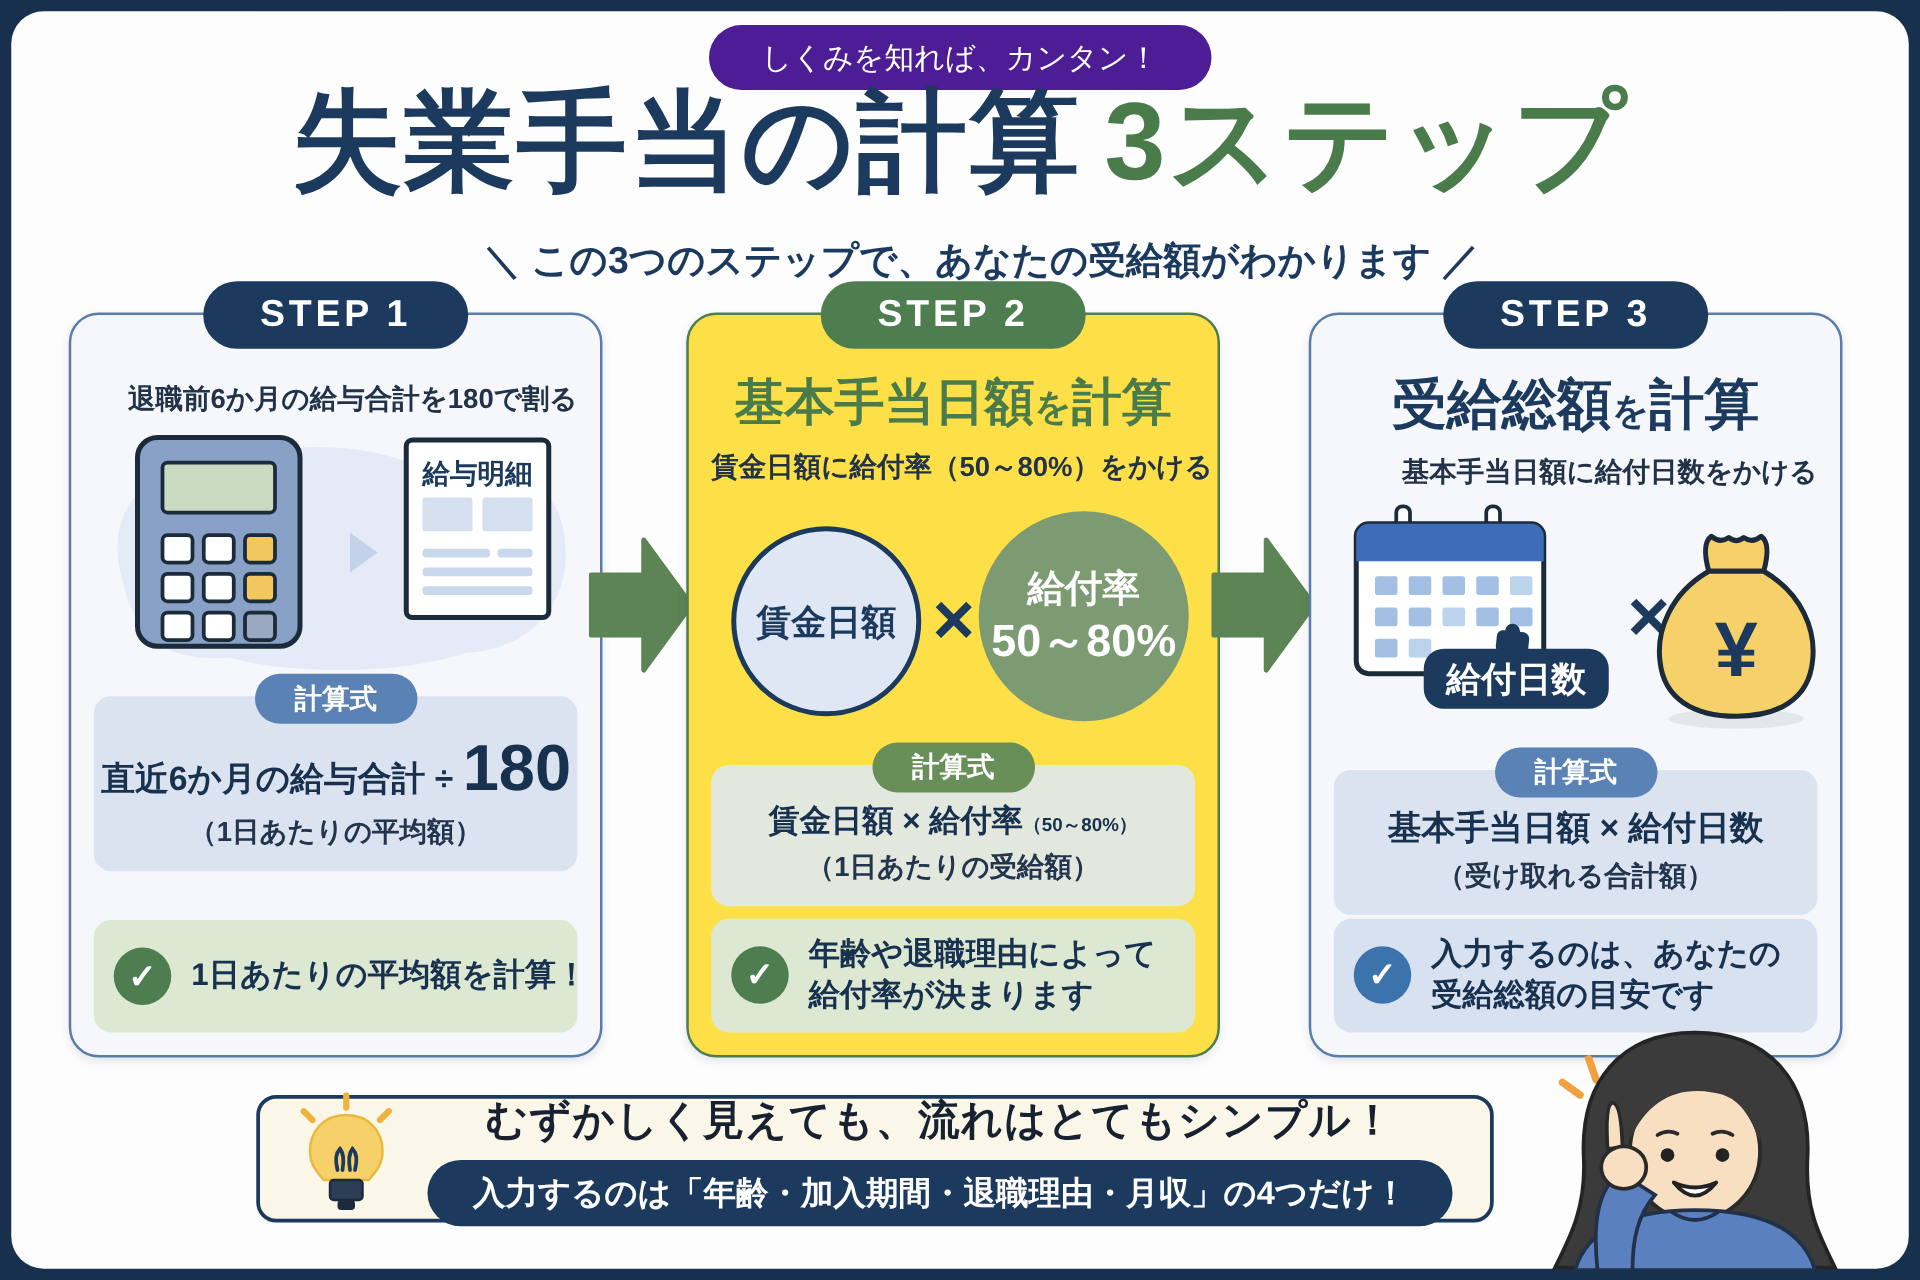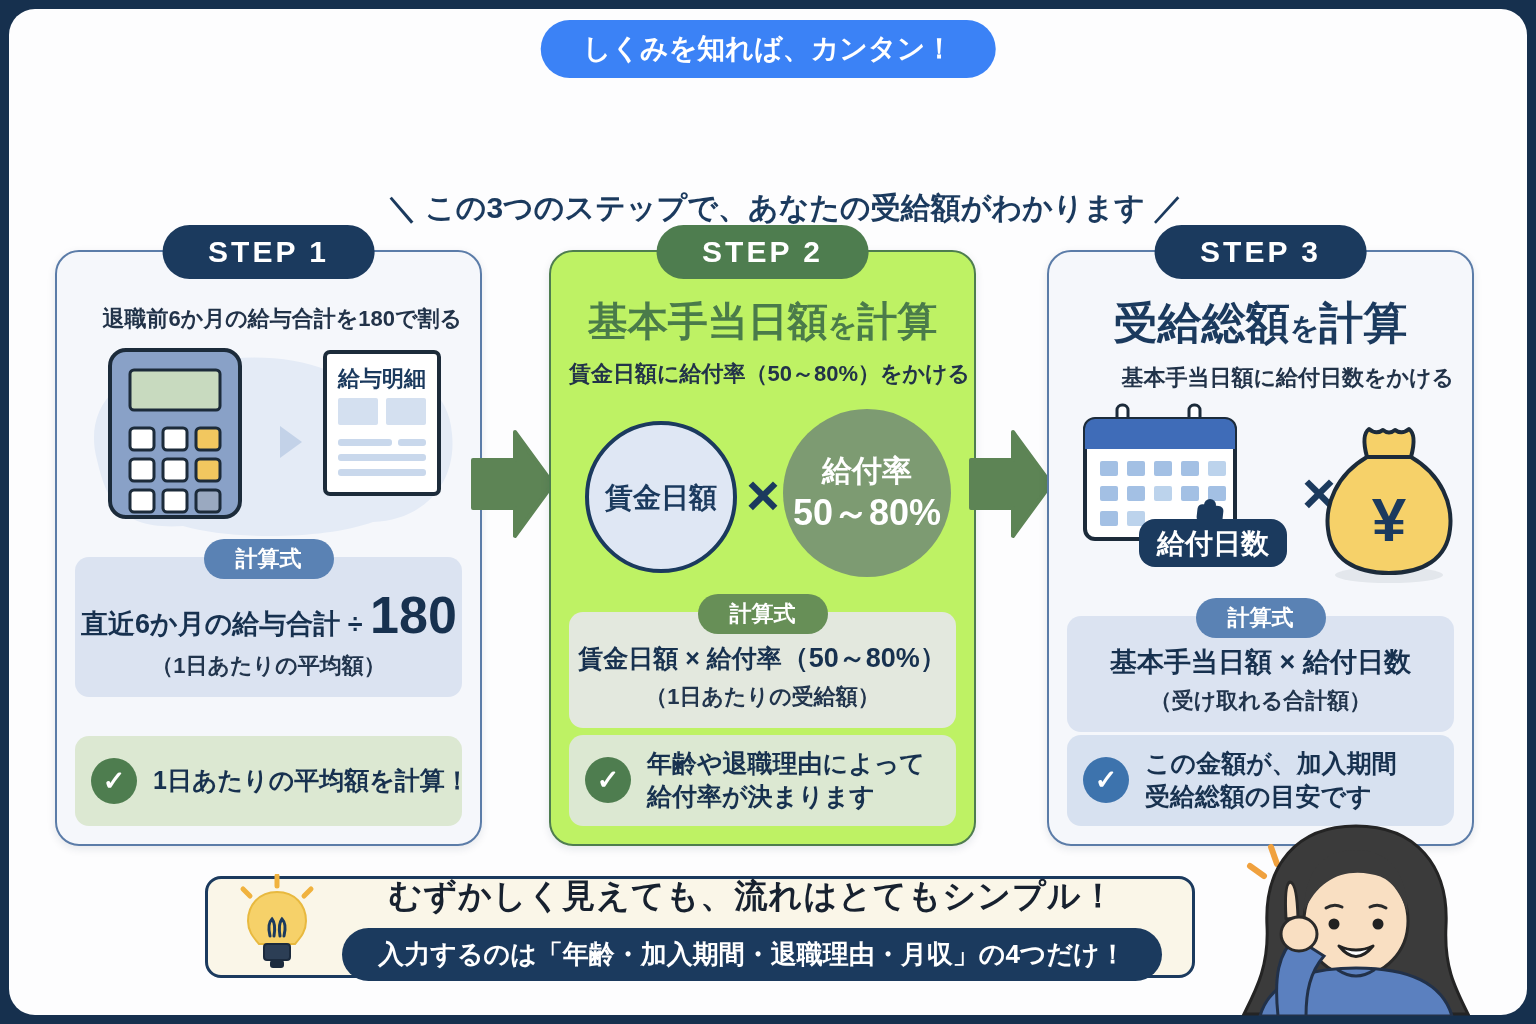--- a/index.html
+++ b/index.html
@@ -13,22 +13,22 @@
   .page {
     position:absolute; inset:9px;
     background:#fdfdfe;
     border-radius:26px;
   }
   .stage { position:absolute; inset:0; }
 
   
   .top-badge {
     position:absolute; top:20px; left:50%; transform:translateX(-50%);
-    background:#3b82f6; color:#fff;
-    font-size:28px; font-weight:bold;
+    background:#4c1d95; color:#fff;
+    font-size:24px; font-weight:normal;
     padding:10px 42px; border-radius:999px; white-space:nowrap;
   }
   .main-title {
     position:absolute; top:62px; left:0; width:100%;
     text-align:center; font-size:88px; font-weight:bold;
     color:#1b3a5e; letter-spacing:2px; line-height:1.15;
     white-space:nowrap;
   }
   .main-title .accent { color:#4a7b4a; margin-left:18px; }
   .subtitle {
@@ -36,21 +36,21 @@
     text-align:center; font-size:30px; font-weight:bold; color:#1b3a5e;
     white-space:nowrap;
   }
 
   
   .card {
     position:absolute; top:250px; width:427px; height:596px;
     background:#f5f7fb; border:2px solid #5b7ca8; border-radius:24px;
     box-shadow:0 3px 8px rgba(20,40,70,.10);
   }
-  .card--green { background:#bef264; border-color:#4e7d4f; }
+  .card--green { background:#fde047; border-color:#4e7d4f; }
   .card--s1 { left:55px; }
   .card--s2 { left:549px; }
   .card--s3 { left:1047px; }
 
   .step-badge {
     position:absolute; top:-27px; left:50%; transform:translateX(-50%);
     background:#1b3a5e; color:#fff; font-size:30px; font-weight:bold;
     letter-spacing:3px; padding:10px 46px; border-radius:999px; white-space:nowrap;
   }
   .step-badge--green { background:#4e7d4f; }
@@ -82,21 +82,21 @@
   .formula-pill {
     position:absolute; top:-18px; left:50%; transform:translateX(-50%);
     background:#5a82b4; color:#fff;
     font-size:22px; font-weight:bold;
     padding:5px 32px; border-radius:999px; white-space:nowrap;
   }
   .formula-pill--green { background:#678f57; }
   .formula-line { font-size:27px; font-weight:bold; color:#17314f; white-space:nowrap; }
   .card--s2 .formula-line { font-size:25px; }
   .f-big { font-size:52px; }
-  .f-small { font-size:27px;text-align:right; }
+  .f-small { font-size:15px;text-align:right; }
   .formula-paren { margin-top:6px; font-size:22px; font-weight:bold; color:#22354d; }
 
   .note-box {
     margin-top:auto; min-height:90px;
     background:#dce8d2; border-radius:14px;
     display:flex; align-items:center; gap:16px; padding:12px 16px;
   }
   .note-box--blue { background:#d7e1f0; }
   .check {
     flex:none; width:46px; height:46px; border-radius:50%;
@@ -129,20 +129,23 @@
   
   .presenter { position:absolute; left:1178px; top:824px; width:344px; height:192px; }
 </style>
 </head>
 <body>
 
 <div class="page"></div>
 <div class="stage">
 
   <div class="top-badge">しくみを知れば、カンタン！</div>
+  <div class="main-title">
+    <span>失業手当の計算</span><span class="accent">3ステップ</span>
+  </div>
   <div class="subtitle">＼ この3つのステップで、あなたの受給額がわかります ／</div>
 
   <div class="card card--s1">
     <div class="step-badge">STEP 1</div>
     <div class="card-inner">
       <div class="card-sub">退職前6か月の給与合計を180で割る</div>
       <div class="illo">
         <svg width="391" height="200" viewBox="0 0 391 200">
           <path d="M22,118 C8,66 44,26 102,30 C148,10 212,12 252,28 C322,14 374,40 377,92 C382,140 350,178 298,180 C248,198 156,198 108,184 C48,188 32,162 22,118 Z" fill="#e4ebf6"></path>
           <g>
@@ -278,21 +281,21 @@
       <div class="formula-box">
         <div class="formula-pill">計算式</div>
         <div class="formula-line">
           <span>基本手当日額 × 給付日数</span><span></span>
         </div>
         <div class="formula-paren">（受け取れる合計額）</div>
       </div>
       <div class="note-box note-box--blue">
         <div class="check check--blue">✓</div>
         <div class="note-text">
-          <div>この金額が、加入期間</div>
+          <div>入力するのは、あなたの</div>
           <div>受給総額の目安です</div>
         </div>
       </div>
     </div>
   </div>
 
   <div class="bottom-box">
     <svg class="bulb" width="86" height="106" viewBox="0 0 86 106">
       <line x1="43" y1="12" x2="43" y2="2" stroke="#f0b23e" stroke-width="5" stroke-linecap="round"></line>
       <line x1="16" y1="22" x2="9" y2="15" stroke="#f0b23e" stroke-width="5" stroke-linecap="round"></line>

